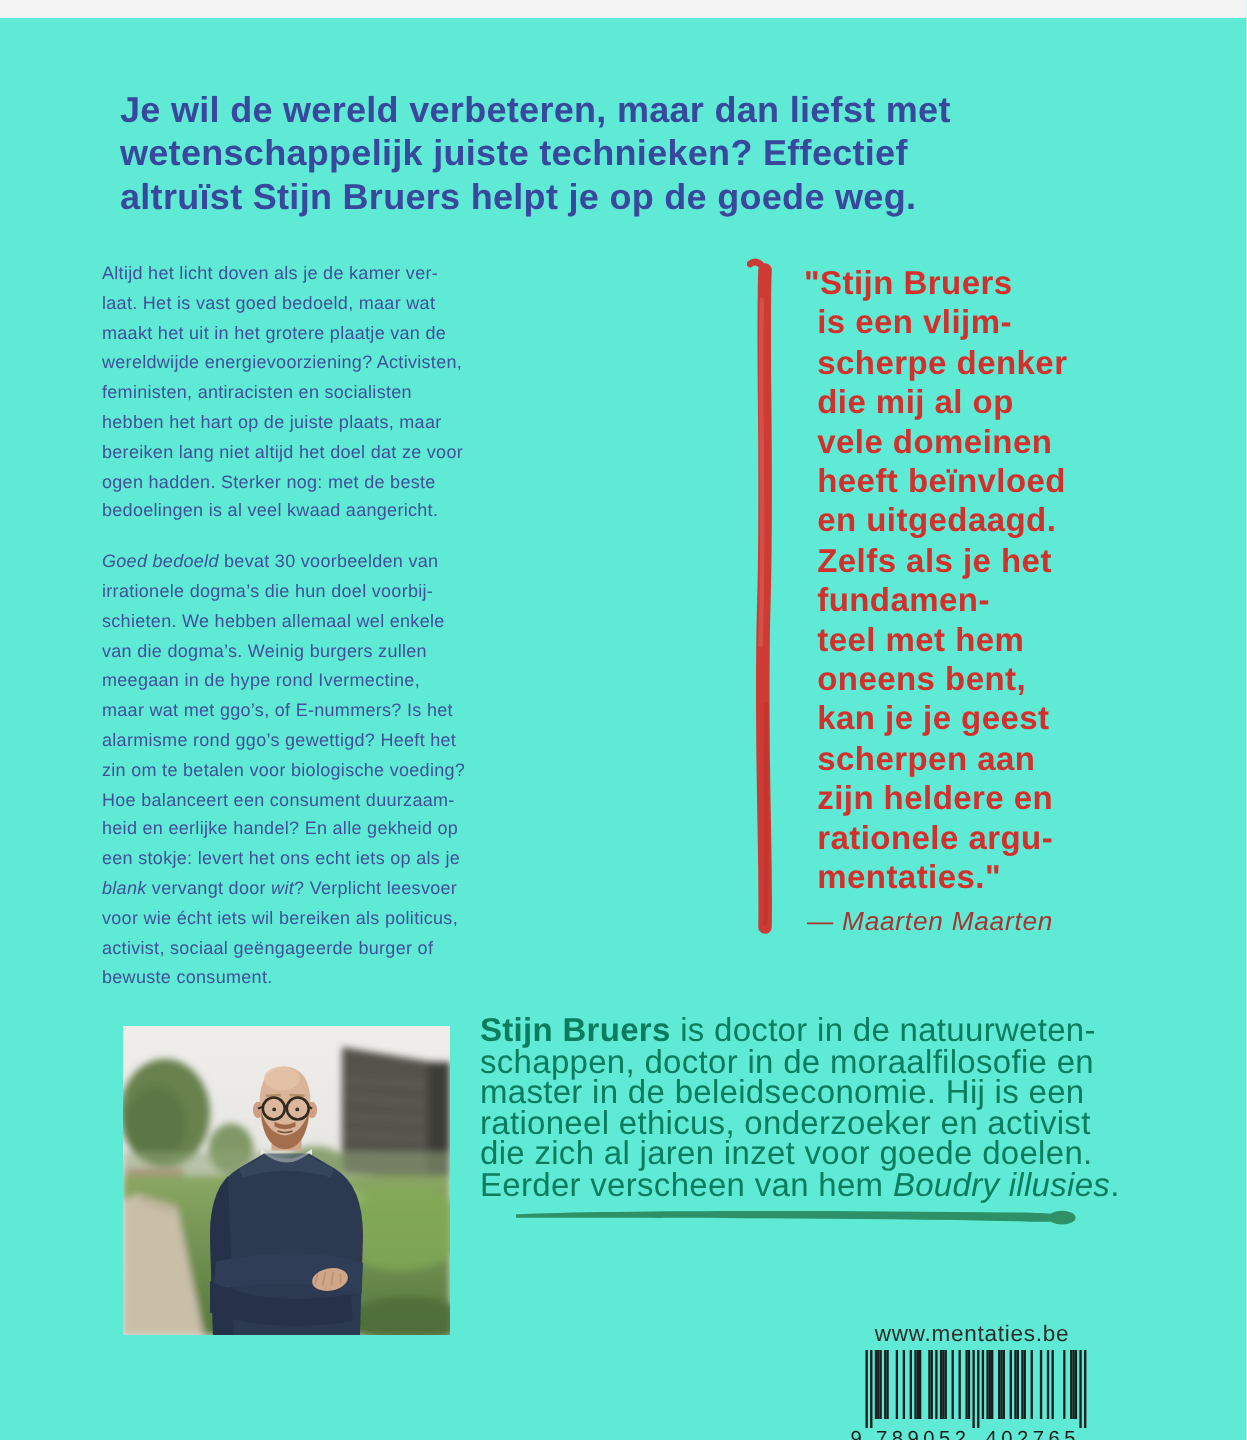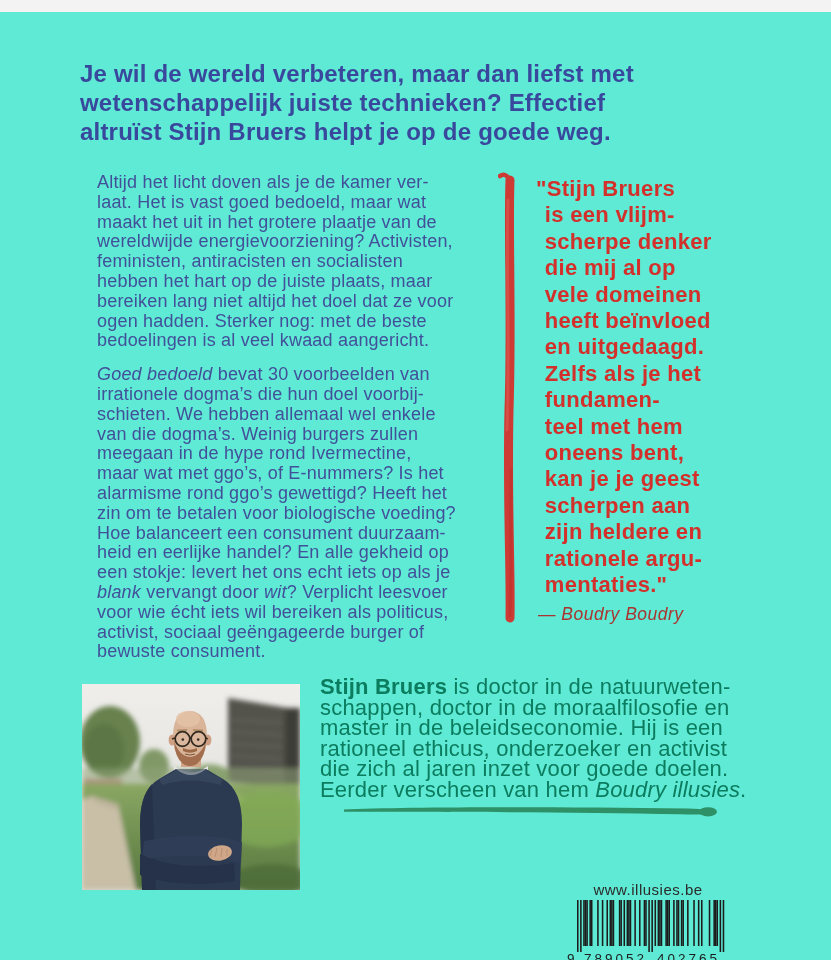--- a/index.html
+++ b/index.html
@@ -7,22 +7,22 @@
     position:relative;width:831px;height:960px;margin:12px auto;
     background:#5eead4;overflow:hidden;
     font-family:"Liberation Sans",sans-serif;
   }
   .headline{
     position:absolute;left:80px;top:47px;width:690px;
     font-size:24px;line-height:29px;font-weight:700;letter-spacing:.2px;
     color:#39489c;
   }
   .body-col{
-    position:absolute;left:97px;top:161px;width:432px;
-    font-size:18px;line-height:19.8px;letter-spacing:.2px;
+    position:absolute;left:68px;top:161px;width:432px;
+    font-size:12px;line-height:19.8px;letter-spacing:.2px;
     color:#42509a;
   }
   .body-col p{margin:0;}
   .body-col p + p{margin-top:14px;}
   .red-rule{position:absolute;left:498px;top:158px;}
   .quote{
     position:absolute;left:536px;top:164px;width:246px;
     font-size:22px;line-height:26.4px;font-weight:700;letter-spacing:.3px;
     color:#d3302c;
     padding-left:.4em;text-indent:-.4em;
@@ -63,21 +63,21 @@
   </div>
 
   <svg class="red-rule" width="24" height="458" viewBox="0 0 24 458" aria-hidden="true">
     <path d="M12,10 C10,60 14,150 11,240 C9,330 13,402 12,448" fill="none" stroke="#ce3a34" stroke-width="9" stroke-linecap="round"></path>
     <path d="M12,10 Q7,2 2,6" fill="none" stroke="#ce3a34" stroke-width="4.5" stroke-linecap="round"></path>
     <path d="M10,30 C8,90 12,180 9,260" fill="none" stroke="#e06b60" stroke-width="3" stroke-linecap="round" opacity="0.45"></path>
     <path d="M13,300 C12,360 14,410 12,446" fill="none" stroke="#b72f2b" stroke-width="3" stroke-linecap="round" opacity="0.4"></path>
   </svg>
 
   <div class="quote">"Stijn Bruers<br>is een vlijm-<br>scherpe denker<br>die mij al op<br>vele domeinen<br>heeft beïnvloed<br>en uitgedaagd.<br>Zelfs als je het<br>fundamen-<br>teel met hem<br>oneens bent,<br>kan je je geest<br>scherpen aan<br>zijn heldere en<br>rationele argu-<br>mentaties."</div>
-  <div class="attribution">— Boudry Boudry</div>
+  <div class="attribution">— Maarten Maarten</div>
 
   <svg class="photo" viewBox="0 0 218 206" width="218" height="206" aria-hidden="true">
     <defs>
       <filter id="blurBg" x="-20%" y="-20%" width="140%" height="140%">
         <feGaussianBlur stdDeviation="2.4"></feGaussianBlur>
       </filter>
       <linearGradient id="skyG" x1="0" y1="0" x2="0" y2="1">
         <stop offset="0" stop-color="#efeeeb"></stop>
           <stop offset="1" stop-color="#dbdbd6"></stop>
       </linearGradient>
@@ -150,21 +150,21 @@
   </svg>
 
   <div class="bio"><strong>Stijn Bruers</strong> is doctor in de natuurweten-<br>schappen, doctor in de moraalfilosofie en<br>master in de beleidseconomie. Hij is een<br>rationeel ethicus, onderzoeker en activist<br>die zich al jaren inzet voor goede doelen.<br>Eerder verscheen van hem <em>Boudry illusies</em>.</div>
 
   <svg class="green-stroke" width="380" height="20" viewBox="0 0 380 20" aria-hidden="true">
     <path d="M4,8.5 C60,6 200,5.5 348,7.5 C364,8 372,9.5 374,11 C372,13.5 358,14 340,13.2 C220,10.5 60,11 4,10.8 Z" fill="#2e9066"></path>
     <ellipse cx="368" cy="10.8" rx="9" ry="4.6" fill="#2e9066"></ellipse>
   </svg>
 
   <div class="footer">
-    <div class="website">www.illusies.be</div>
+    <div class="website">www.mentaties.be</div>
     <svg id="barcode-svg" width="170" height="66" viewBox="0 0 170 66" aria-hidden="true">
       <g id="barcode-bars" fill="#1c1c1c">
           <rect x="14.00" y="0" width="1.55" height="52"></rect>
           <rect x="17.10" y="0" width="1.55" height="52"></rect>
           <rect x="20.20" y="0" width="1.55" height="46"></rect>
           <rect x="21.75" y="0" width="1.55" height="46"></rect>
           <rect x="23.30" y="0" width="1.55" height="46"></rect>
           <rect x="26.40" y="0" width="1.55" height="46"></rect>
           <rect x="27.95" y="0" width="1.55" height="46"></rect>
           <rect x="34.15" y="0" width="1.55" height="46"></rect>

